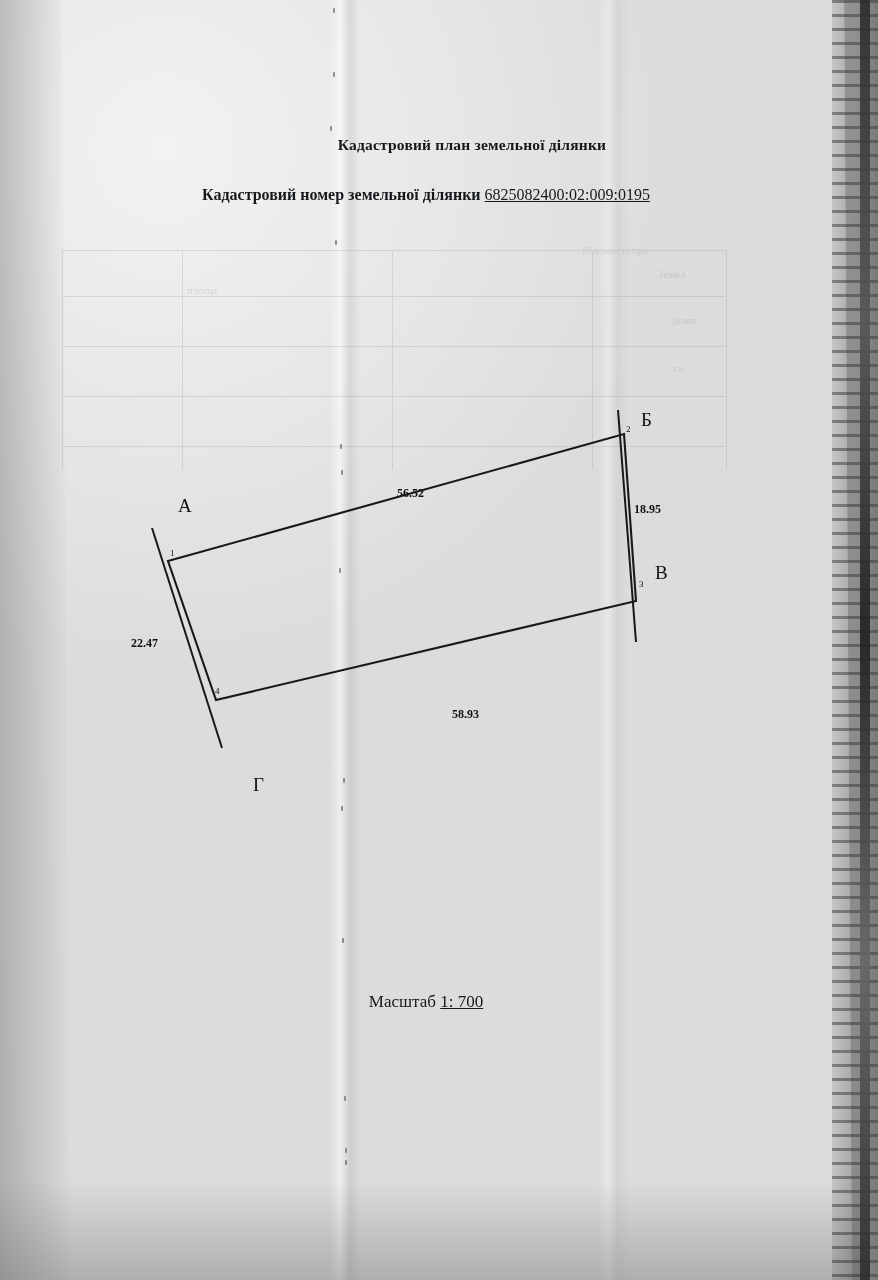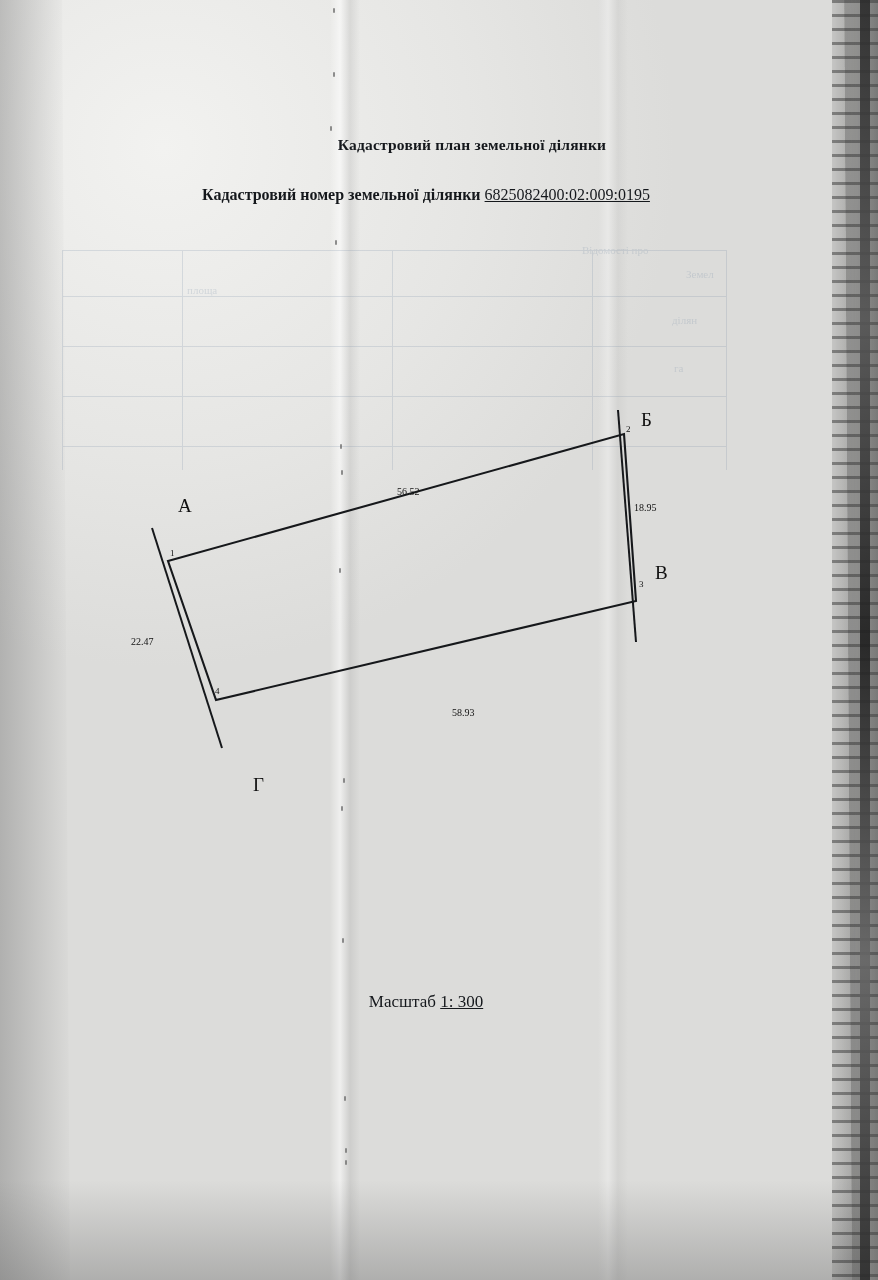--- a/index.html
+++ b/index.html
@@ -152,22 +152,22 @@
     font-family: "Liberation Serif", serif;
     color: #111;
   }
   .pt-num {
     position: absolute;
     font-size: 9px;
     color: #111;
   }
   .dim {
     position: absolute;
-    font-size: 10px;
-    font-weight: normal;
+    font-size: 12px;
+    font-weight: bold;
     color: #111;
   }
 
   
   .crease-dot {
     position: absolute;
     width: 2px; height: 5px;
     background: #6b6b6b;
     opacity: .75;
     border-radius: 1px;
@@ -189,21 +189,21 @@
     <div class="g-row" style="top:46px"></div>
     <div class="g-row" style="top:96px"></div>
     <div class="g-row" style="top:146px"></div>
     <div class="g-row" style="top:196px"></div>
     <div class="g-col" style="left:0"></div>
     <div class="g-col" style="left:120px"></div>
     <div class="g-col" style="left:330px"></div>
     <div class="g-col" style="left:530px"></div>
     <div class="g-col" style="left:664px"></div>
     <div class="ghost-txt" style="left:520px; top:-6px;">Відомості про</div>
-    <div class="ghost-txt" style="left:624px; top:18px;">Земел</div>
+    <div class="ghost-txt" style="left:596px; top:18px;">Земел</div>
     <div class="ghost-txt" style="left:610px; top:64px;">ділян</div>
     <div class="ghost-txt" style="left:125px; top:34px;">площа</div>
     <div class="ghost-txt" style="left:612px; top:112px;">га</div>
   </div>
 
 
   <div class="title">Кадастровий план земельної ділянки</div>
 
   <div class="cad-line">
     <span>Кадастровий номер земельної ділянки</span>
@@ -247,19 +247,19 @@
   <div class="crease-dot" style="left:339px; top:568px;"></div>
   <div class="crease-dot" style="left:343px; top:778px;"></div>
   <div class="crease-dot" style="left:341px; top:806px;"></div>
   <div class="crease-dot" style="left:342px; top:938px;"></div>
   <div class="crease-dot" style="left:344px; top:1096px;"></div>
   <div class="crease-dot" style="left:345px; top:1148px;"></div>
   <div class="crease-dot" style="left:345px; top:1160px;"></div>
 
   <div class="scale-line">
     <span>Масштаб</span>
-    <span class="val">1: 300</span>
+    <span class="val">1: 700</span>
   </div>
 
 
   <div class="edge-noise"></div>
   <div class="edge-strip"></div>
 </div>
 
 </body></html>

